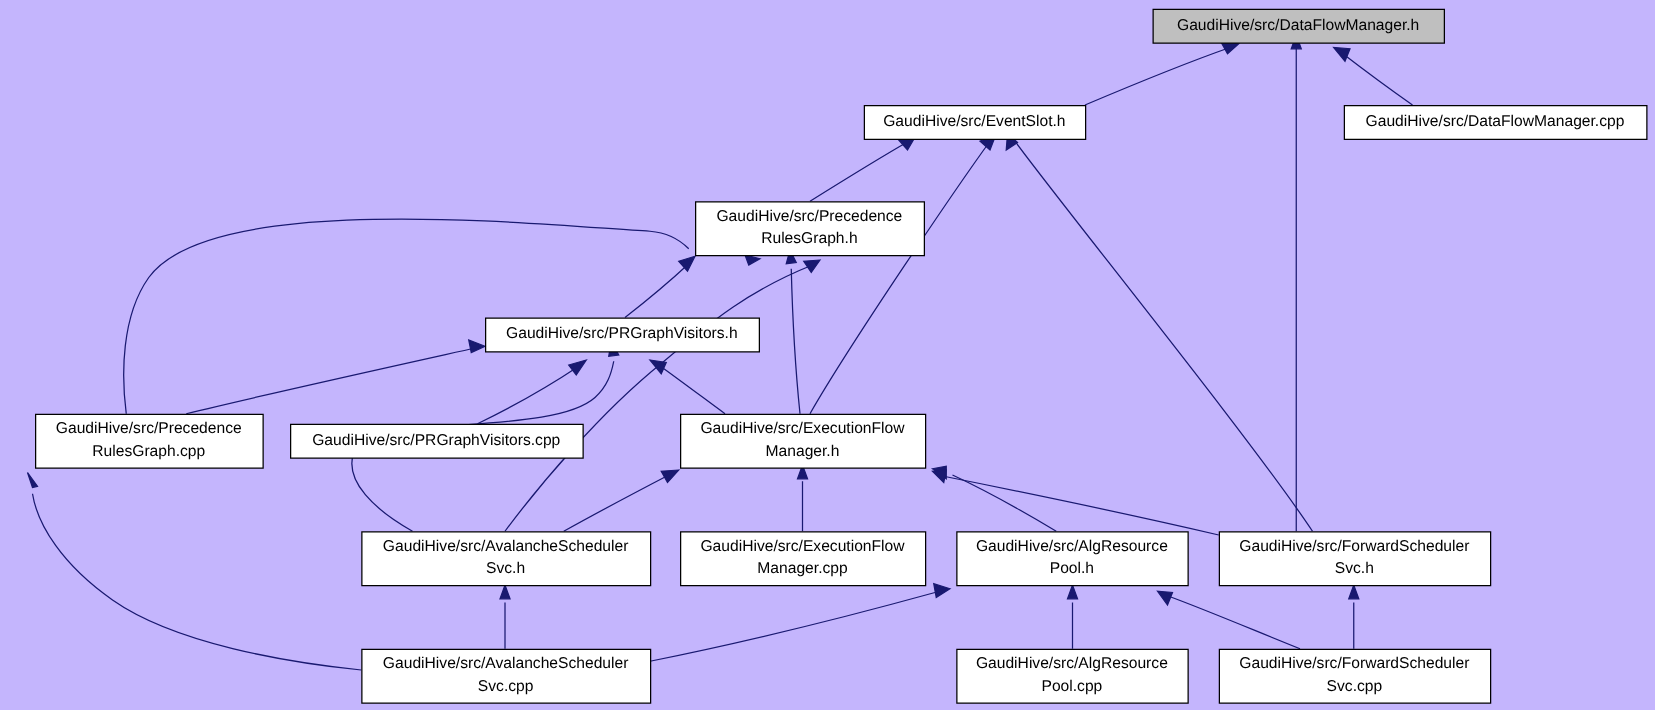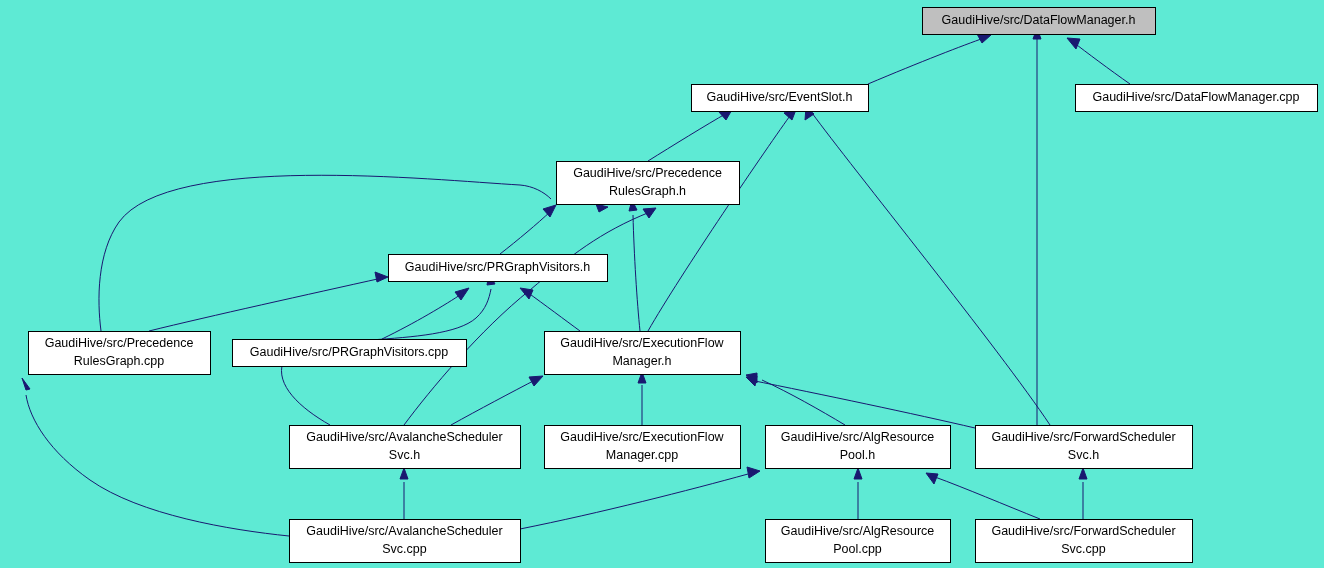--- a/index.html
+++ b/index.html
@@ -4,21 +4,21 @@
 <style>
   html, body {
     margin: 0;
     padding: 0;
     background: #ffffff;
   }
   #canvas {
     position: relative;
     width: 1324px;
     height: 568px;
-    background: #5eead4;
+    background: #c4b5fd;
     font-family: "Liberation Sans", sans-serif;
     overflow: hidden;
   }
   svg.graph {
     position: absolute;
     left: 0;
     top: 0;
     width: 1324px;
     height: 568px;
   }

